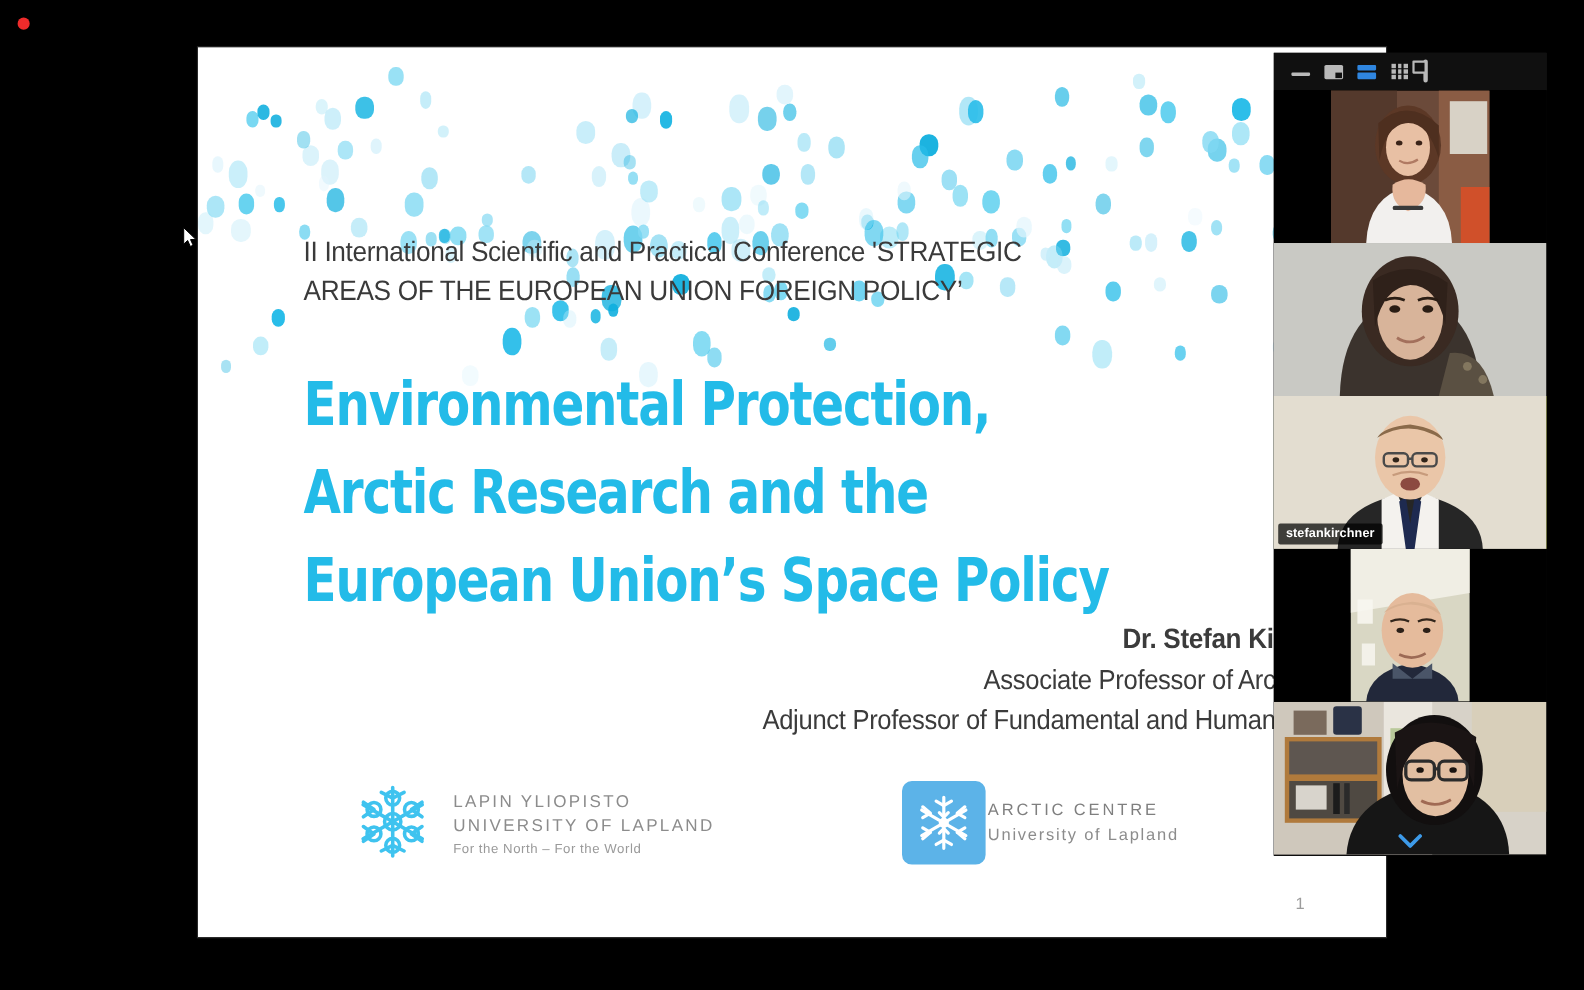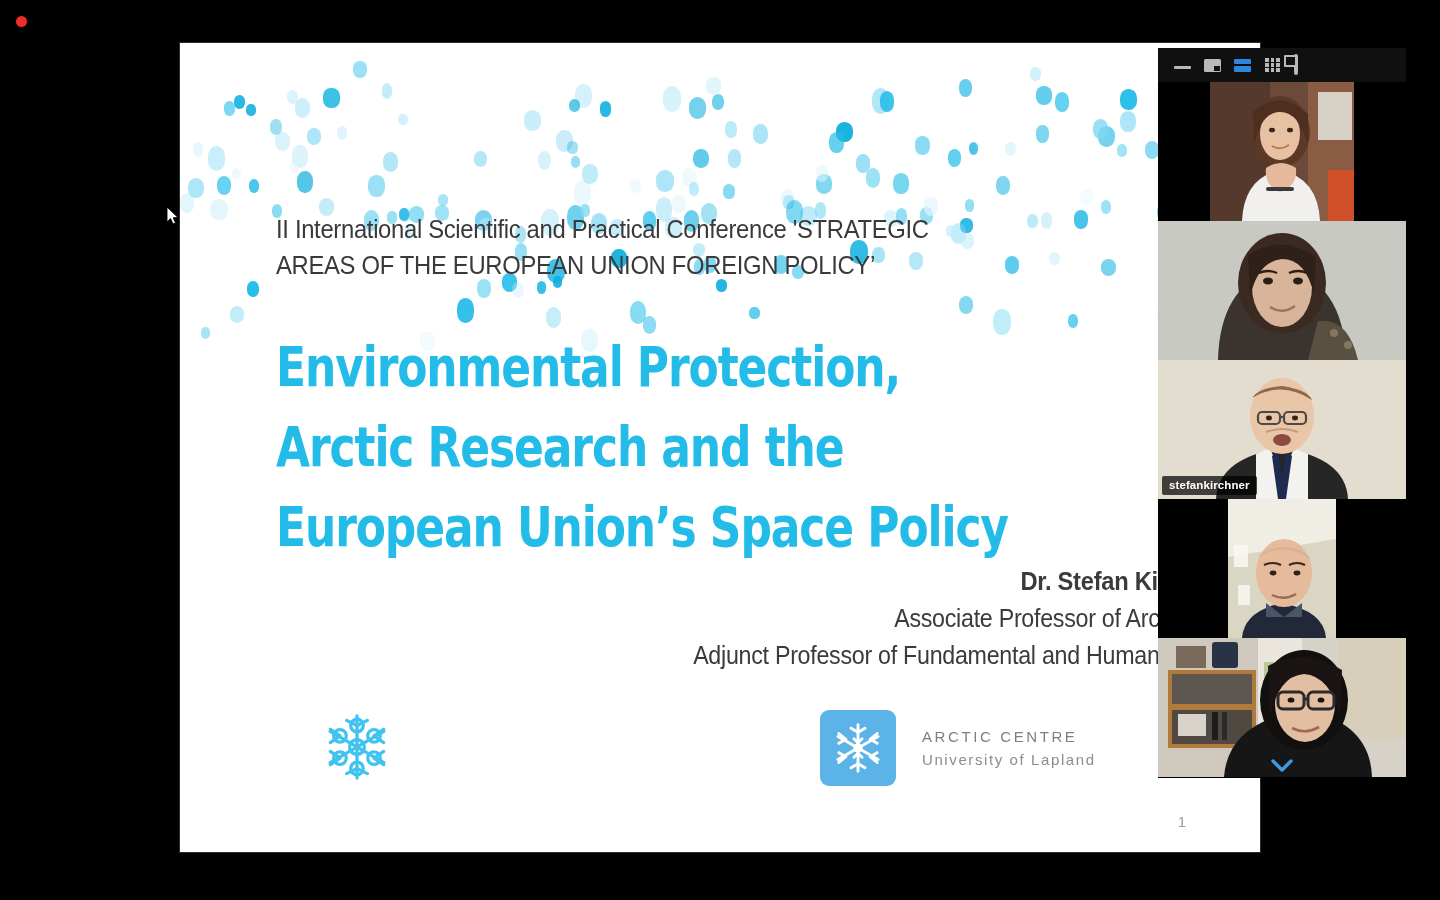--- a/index.html
+++ b/index.html
@@ -51,21 +51,21 @@
     position:absolute; left:0px; top:520px; width:1050px;
     text-align:right; color:#3b3b3b;
     transform:scaleX(0.93); transform-origin:right top;
   }
   #author-name{ font-size:25.5px; font-weight:bold; line-height:37px; letter-spacing:-0.3px; }
   .author-role{ font-size:25px; line-height:37px; letter-spacing:-0.3px; }
 
   
   #logos{ position:absolute; left:0; top:655px; width:1080px; height:110px; }
   #logo-lapland{ position:absolute; left:140px; top:12px; display:flex; align-items:center; gap:18px; }
-  #logo-arctic{ position:absolute; left:640px; top:12px; display:flex; align-items:center; gap:26px; }
+  #logo-arctic{ position:absolute; left:640px; top:12px; display:flex; align-items:center; gap:2px; }
   .logo-text{ color:#8a8a8a; }
   .logo-l1{ font-size:15.5px; letter-spacing:2.1px; line-height:21px; color:#8c8c8c; }
   .logo-l2{ font-size:15.5px; letter-spacing:2.1px; line-height:21px; color:#8c8c8c; }
   .logo-l3{ font-size:12px; letter-spacing:.5px; line-height:20px; color:#9a9a9a; }
   .arctic-l1{ font-size:15px; letter-spacing:2.6px; line-height:23px; color:#7f7f7f; }
   .arctic-l2{ font-size:15px; letter-spacing:1.6px; line-height:23px; color:#8c8c8c; }
   #arctic-badge{
     width:76px; height:76px; border-radius:9px; background:#5cb3e8;
     display:flex; align-items:center; justify-content:center;
   }
@@ -323,20 +323,25 @@
             <circle cx="73" cy="65" r="8.5"></circle>
             <circle cx="27" cy="65" r="8.5"></circle>
             <circle cx="73" cy="35" r="8.5"></circle>
             <circle cx="50" cy="50" r="10"></circle>
             <path d="M36 14 L50 21 M64 14 L50 21 M36 86 L50 79 M64 86 L50 79"></path>
             <path d="M14 44 L27 35 M14 26 L27 35 M86 56 L73 65 M86 74 L73 65"></path>
             <path d="M14 56 L27 65 M14 74 L27 65 M86 44 L73 35 M86 26 L73 35"></path>
           </g>
         </svg>
       </span>
+      <span class="logo-text">
+        <div class="logo-l1">LAPIN YLIOPISTO</div>
+        <div class="logo-l2">UNIVERSITY OF LAPLAND</div>
+        <div class="logo-l3">For the North – For the World</div>
+      </span>
     </div>
 
     <div id="logo-arctic">
       <span id="arctic-badge">
         <svg width="58" height="58" viewBox="0 0 100 100">
           <g stroke="#ffffff" stroke-width="5" fill="none" stroke-linecap="round" stroke-linejoin="round">
             <path d="M50 10 L50 90 M15.4 30 L84.6 70 M15.4 70 L84.6 30"></path>
             <path d="M38 16 L50 23 M62 16 L50 23 M38 84 L50 77 M62 84 L50 77"></path>
             <path d="M17 42 L29 35 M17 25 L29 35 M83 58 L71 65 M83 75 L71 65"></path>
             <path d="M17 58 L29 65 M17 75 L29 65 M83 42 L71 35 M83 25 L71 35"></path>

